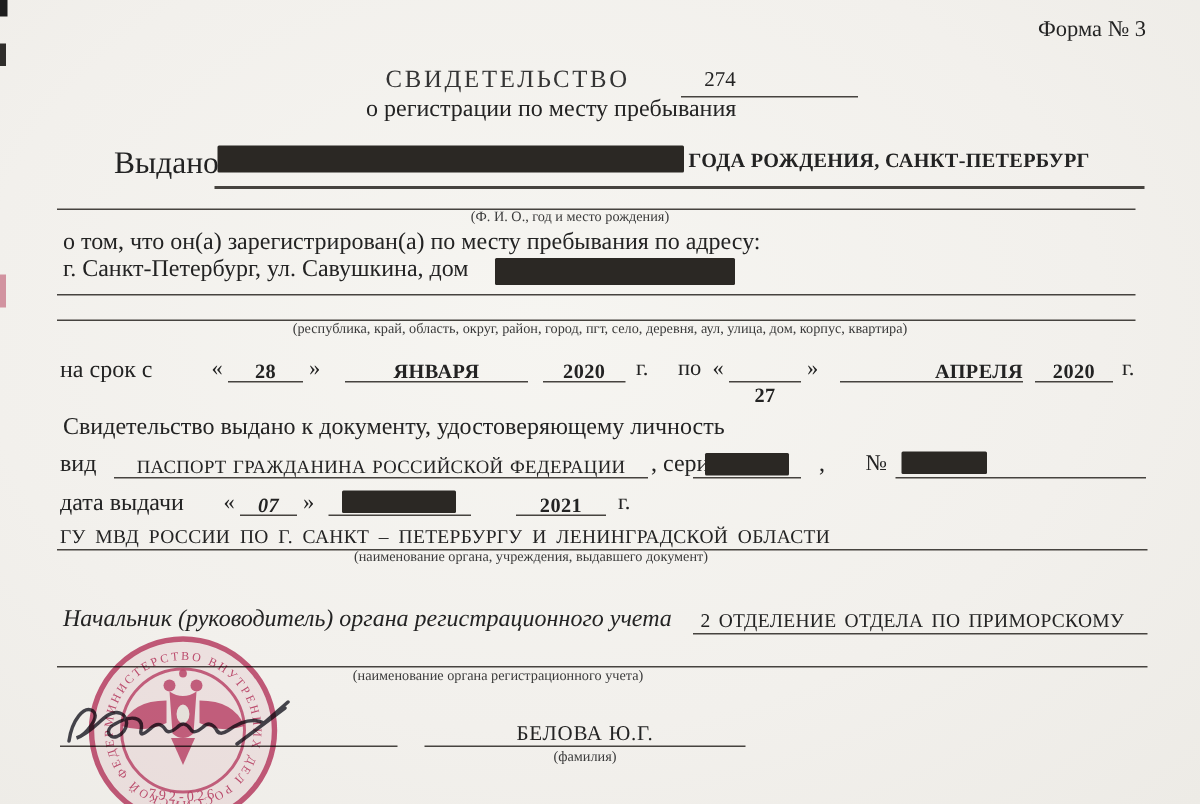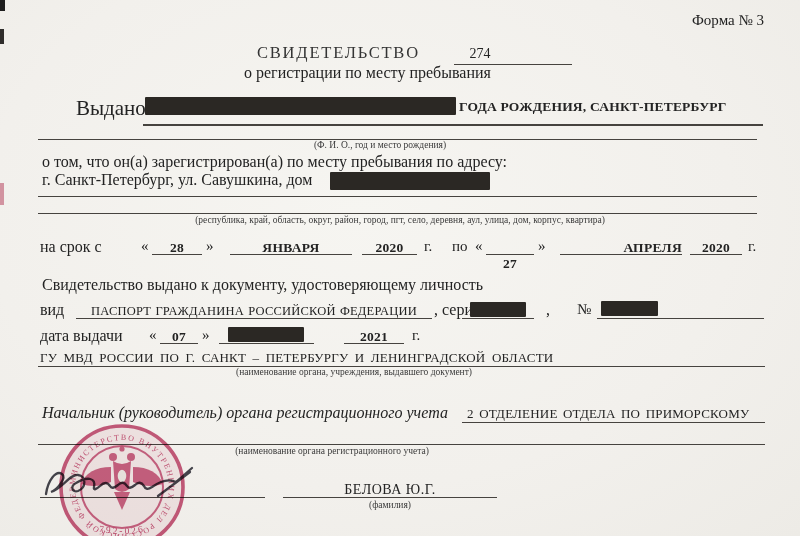--- a/index.html
+++ b/index.html
@@ -79,21 +79,21 @@
   <div class="t" style="left:434px;top:301px;font-size:16px;">, серия</div>
   <div class="redact" style="left:470px;top:302px;width:56px;height:15px;"></div>
   <div class="rule" style="left:462px;top:318px;width:72px;"></div>
   <div class="t" style="left:546px;top:301px;font-size:16px;">,</div>
   <div class="t" style="left:577px;top:301px;font-size:15px;">№</div>
   <div class="redact" style="left:601px;top:301px;width:57px;height:15px;"></div>
   <div class="rule" style="left:597px;top:318px;width:167px;"></div>
 
   <div class="t" style="left:40px;top:327px;font-size:16px;">дата выдачи</div>
   <div class="t q" style="left:149px;top:327px;">«</div>
-  <div class="val" style="left:160px;top:329px;width:38px;">07</div>
+  <div class="val" style="left:160px;top:329px;width:38px;font-style:italic;">07</div>
   <div class="rule" style="left:160px;top:343px;width:38px;"></div>
   <div class="t q" style="left:202px;top:327px;">»</div>
   <div class="redact" style="left:228px;top:327px;width:76px;height:15px;"></div>
   <div class="rule" style="left:219px;top:343px;width:95px;"></div>
   <div class="val" style="left:344px;top:329px;width:60px;">2021</div>
   <div class="rule" style="left:344px;top:343px;width:60px;"></div>
   <div class="t" style="left:412px;top:327px;font-size:15px;">г.</div>
 
   <div class="t caps" style="left:40px;top:351px;font-size:13px;">ГУ МВД РОССИИ ПО Г. САНКТ – ПЕТЕРБУРГУ И ЛЕНИНГРАДСКОЙ ОБЛАСТИ</div>
   <div class="rule" style="left:38px;top:366px;width:727px;"></div>

